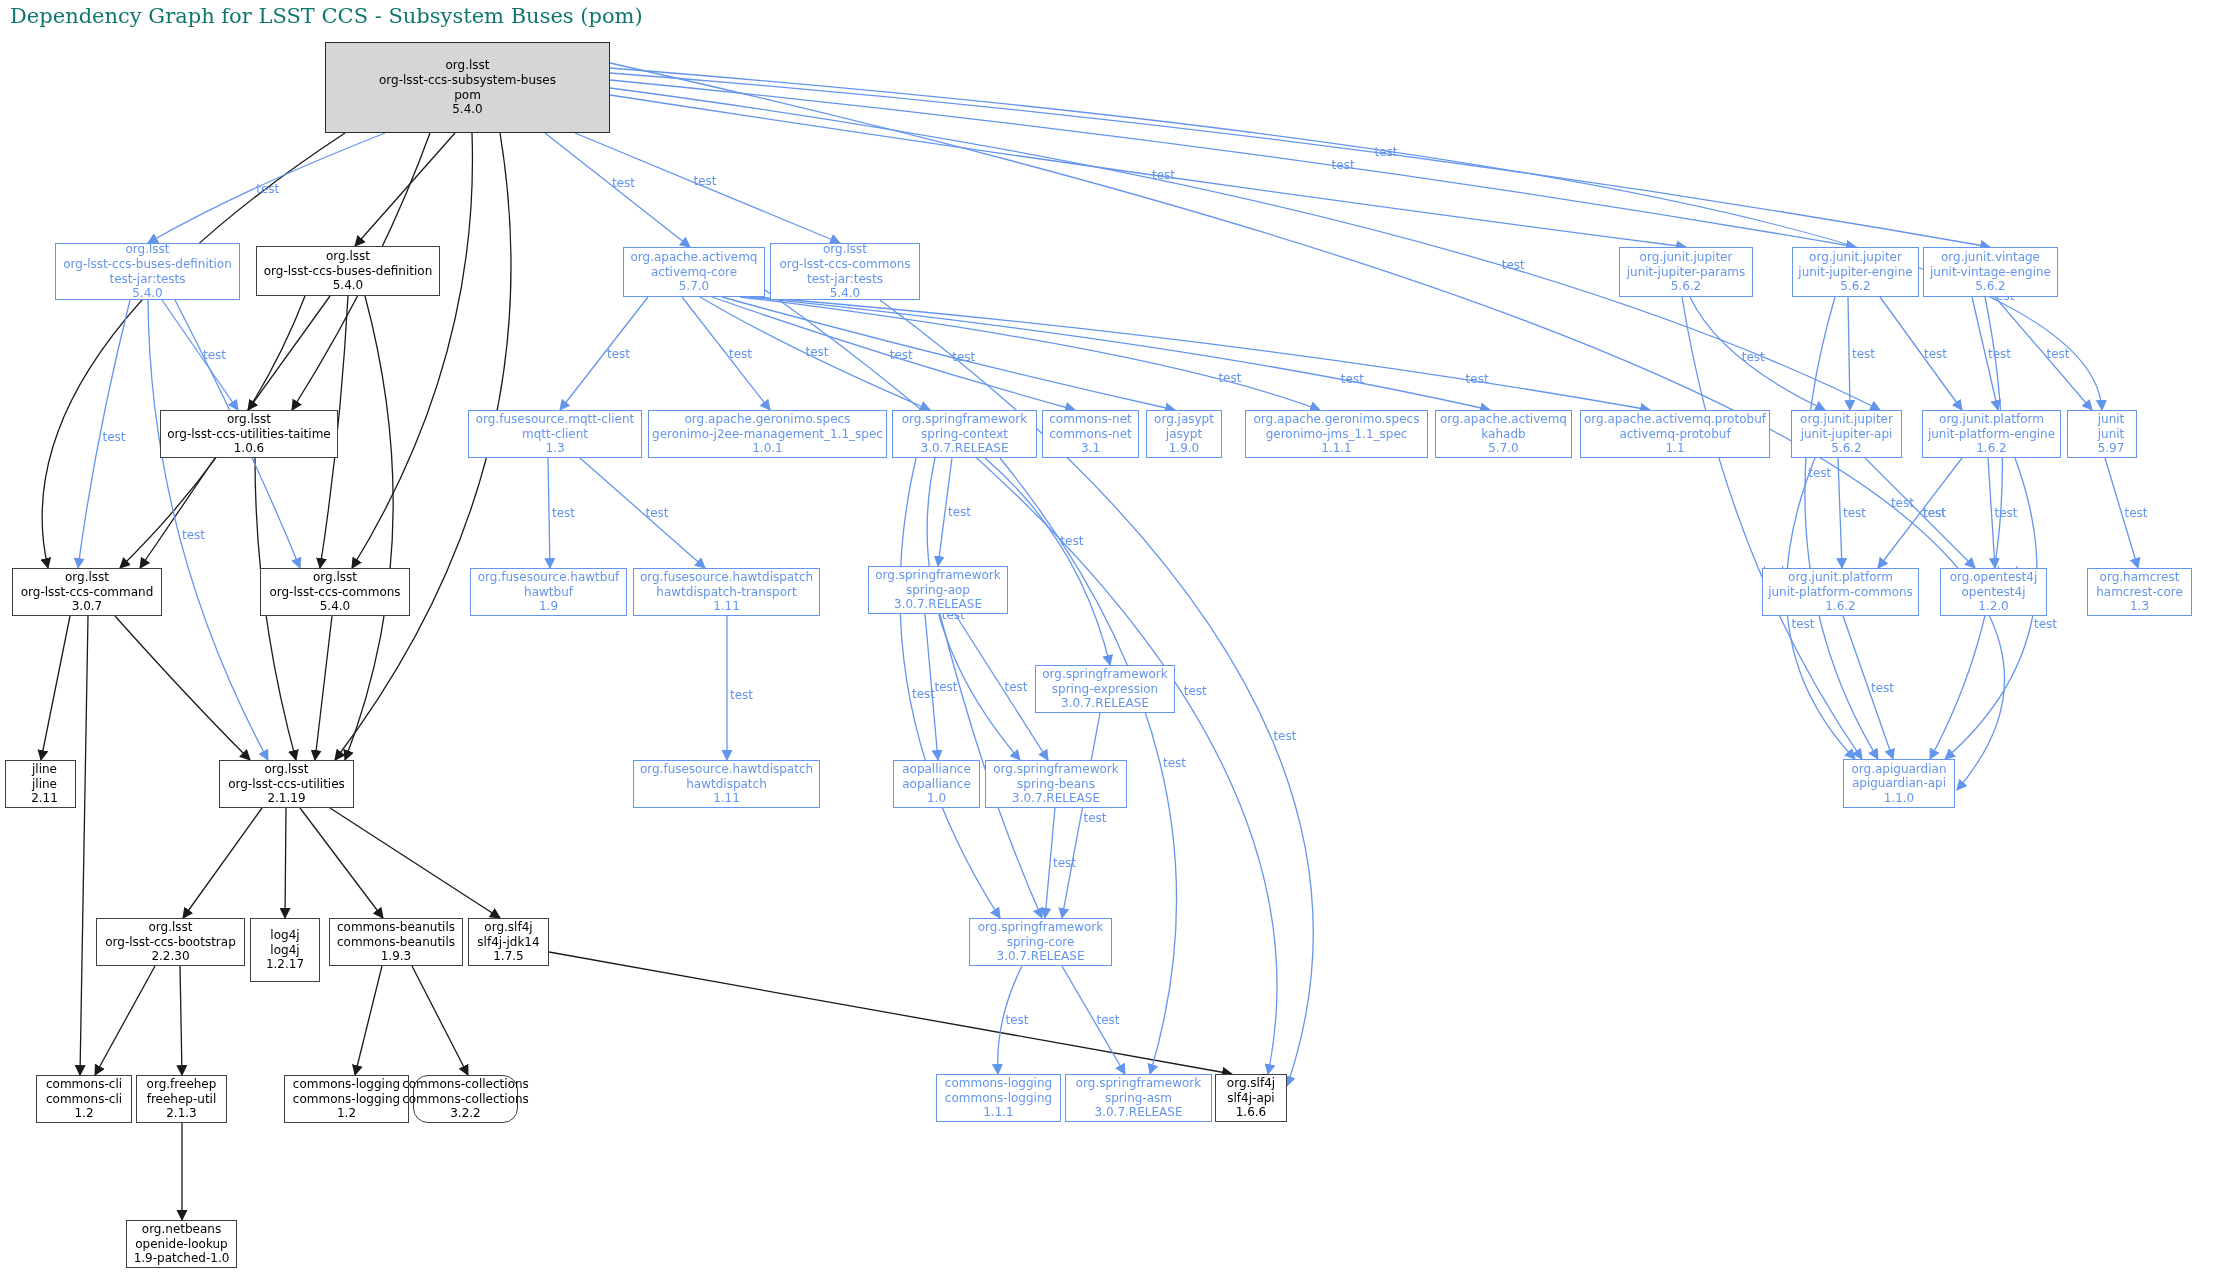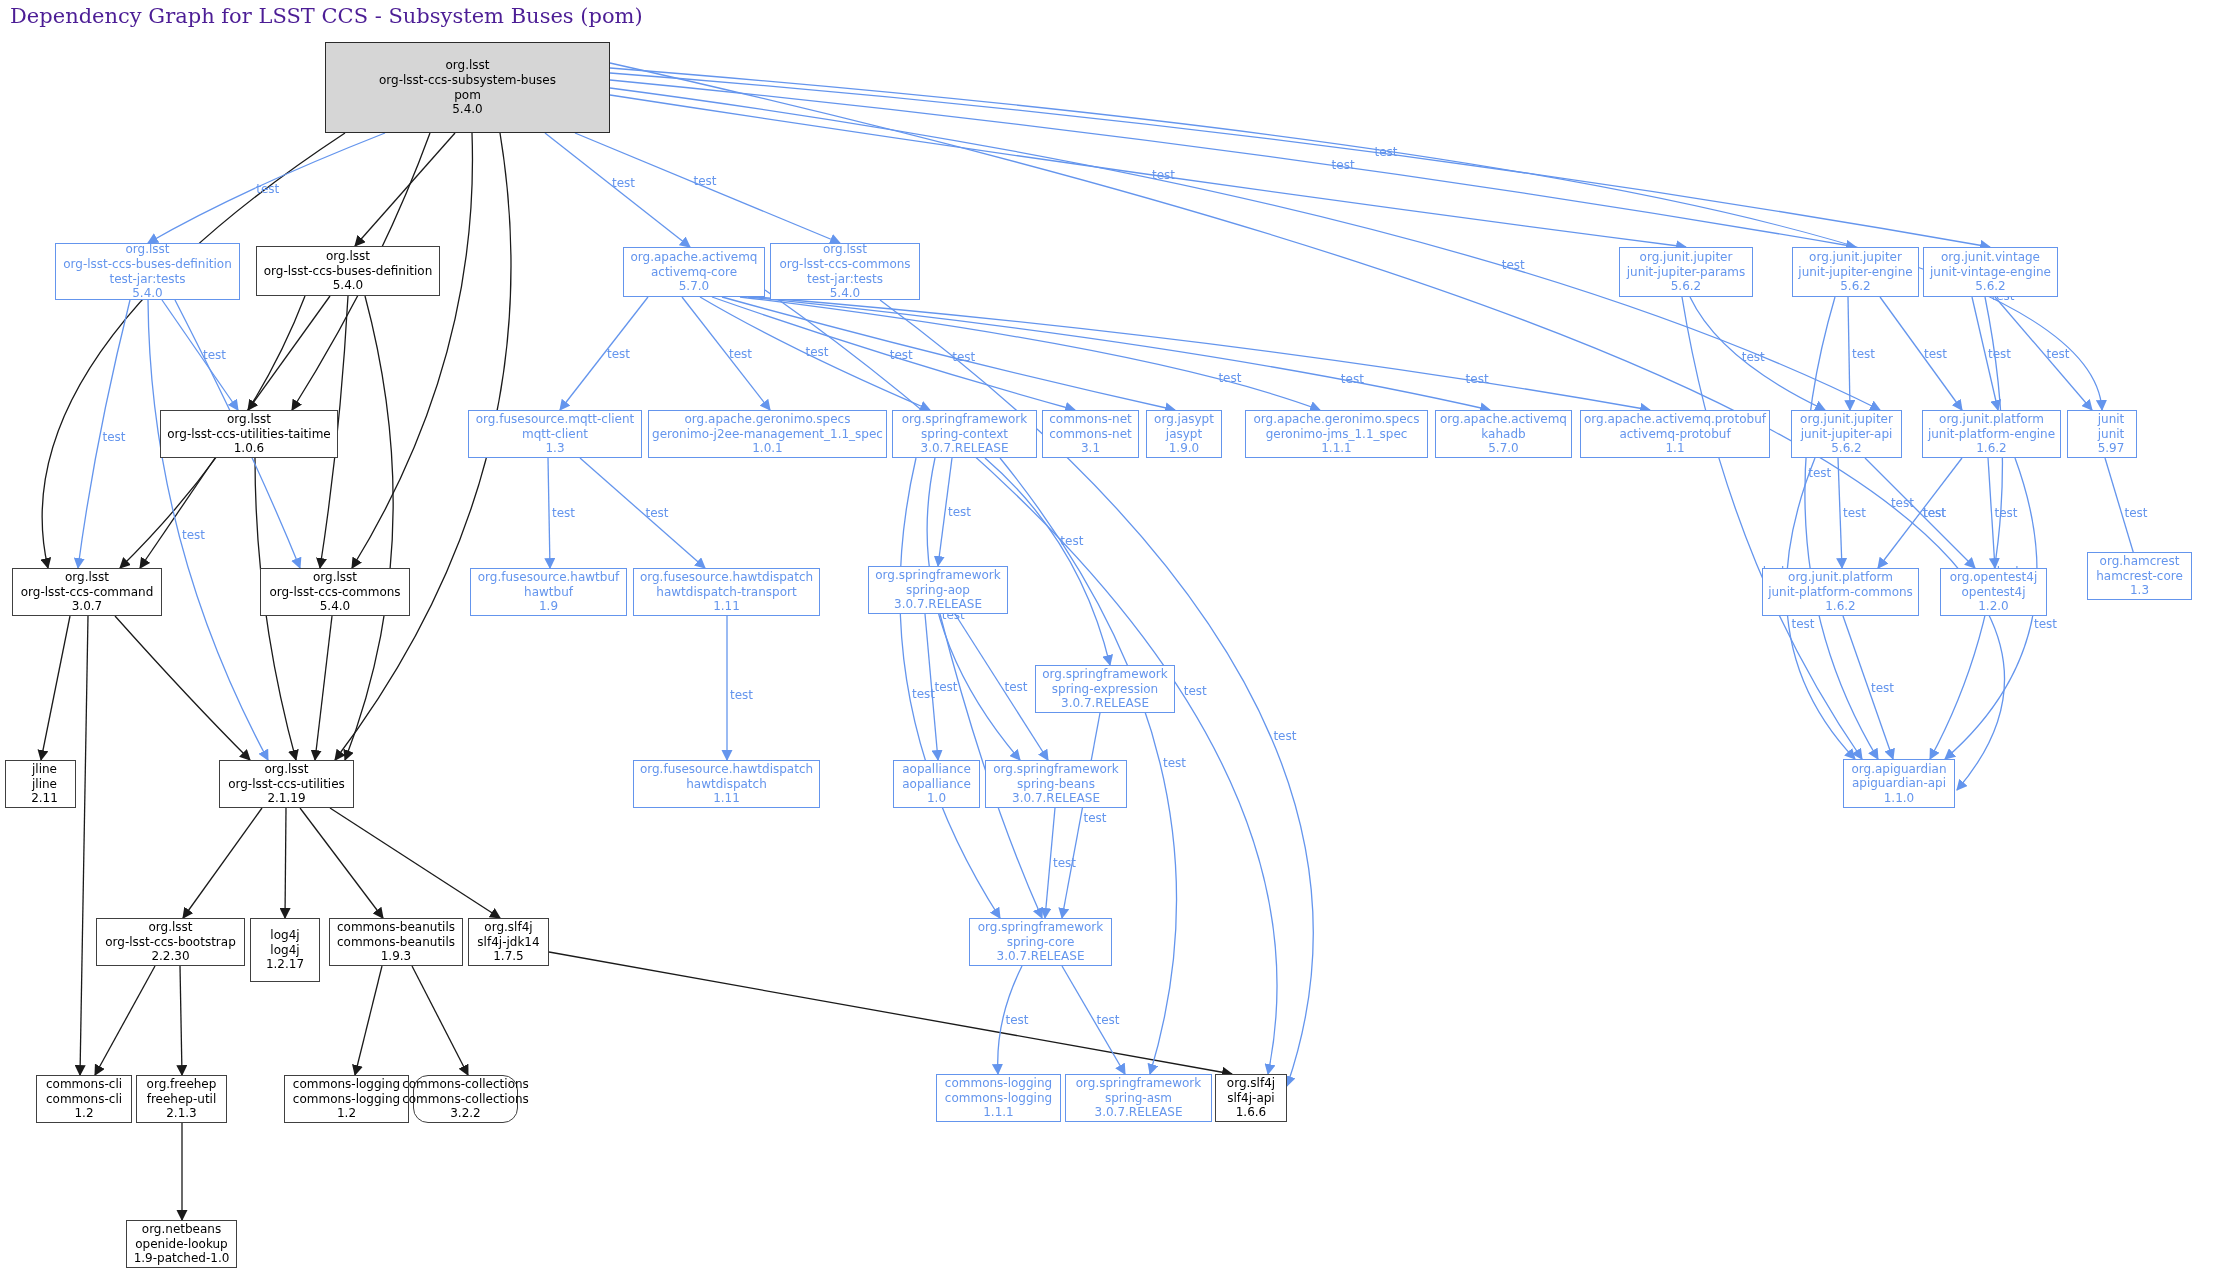--- a/index.html
+++ b/index.html
@@ -1,20 +1,20 @@
 <!DOCTYPE html>
 <html><head>
 <meta charset="utf-8">
 <style>
   html,body{margin:0;padding:0;background:#ffffff;}
   #canvas{position:relative;width:2233px;height:1275px;background:#ffffff;overflow:hidden;
           font-family:"DejaVu Sans", sans-serif;}
   #edge-layer{position:absolute;left:0;top:0;}
   #graph-title{position:absolute;left:10px;top:4px;font-family:"DejaVu Serif", serif;
-               font-size:21px;color:#4c1d95;white-space:nowrap;}
+               font-size:21px;color:#0f766e;white-space:nowrap;}
   .node{position:absolute;box-sizing:border-box;background:#fff;border:1.4px solid #404040;
         display:flex;flex-direction:column;align-items:center;justify-content:center;
         text-align:center;font-size:12px;line-height:14.6px;color:#000;white-space:nowrap;}
   .node.blue{border-color:#6495ED;color:#6495ED;}
   .node.root{background:#d6d6d6;border-color:#2b2b2b;color:#000;}
   .edge-label{font-size:12px;fill:#6495ED;font-family:"DejaVu Sans", sans-serif;}
 </style>
 </head>
 <body>
 
@@ -394,21 +394,21 @@
       <div class="node blue" style="left: 1762px; top: 568px; width: 157px; height: 48px;">
         <div>org.junit.platform</div>
         <div>junit-platform-commons</div>
         <div>1.6.2</div>
       </div>
       <div class="node blue" style="left: 1940px; top: 568px; width: 107px; height: 48px;">
         <div>org.opentest4j</div>
         <div>opentest4j</div>
         <div>1.2.0</div>
       </div>
-      <div class="node blue" style="left: 2087px; top: 552px; width: 105px; height: 48px;">
+      <div class="node blue" style="left: 2087px; top: 568px; width: 105px; height: 48px;">
         <div>org.hamcrest</div>
         <div>hamcrest-core</div>
         <div>1.3</div>
       </div>
       <div class="node blue" style="left: 1843px; top: 759px; width: 112px; height: 49px;">
         <div>org.apiguardian</div>
         <div>apiguardian-api</div>
         <div>1.1.0</div>
       </div>
     </div>

